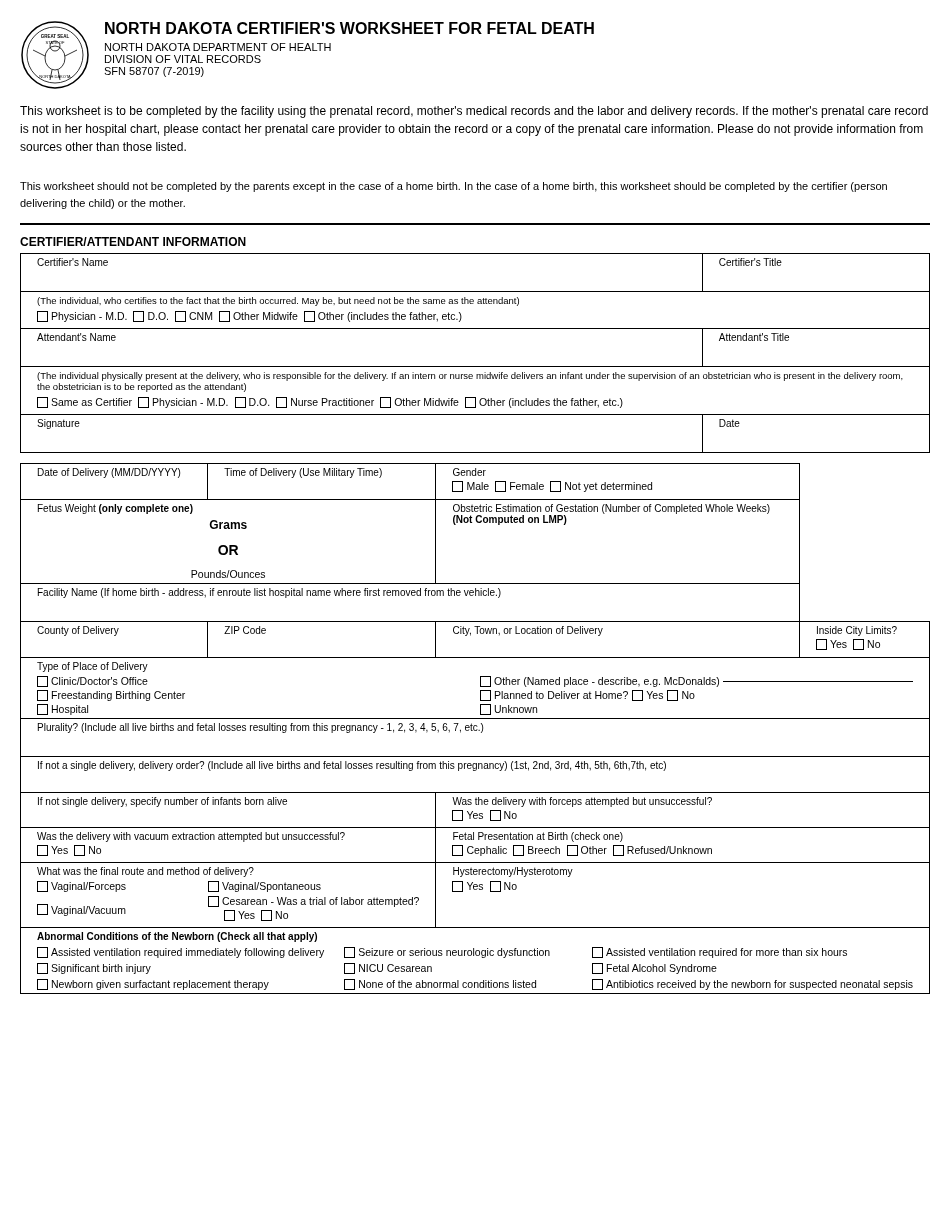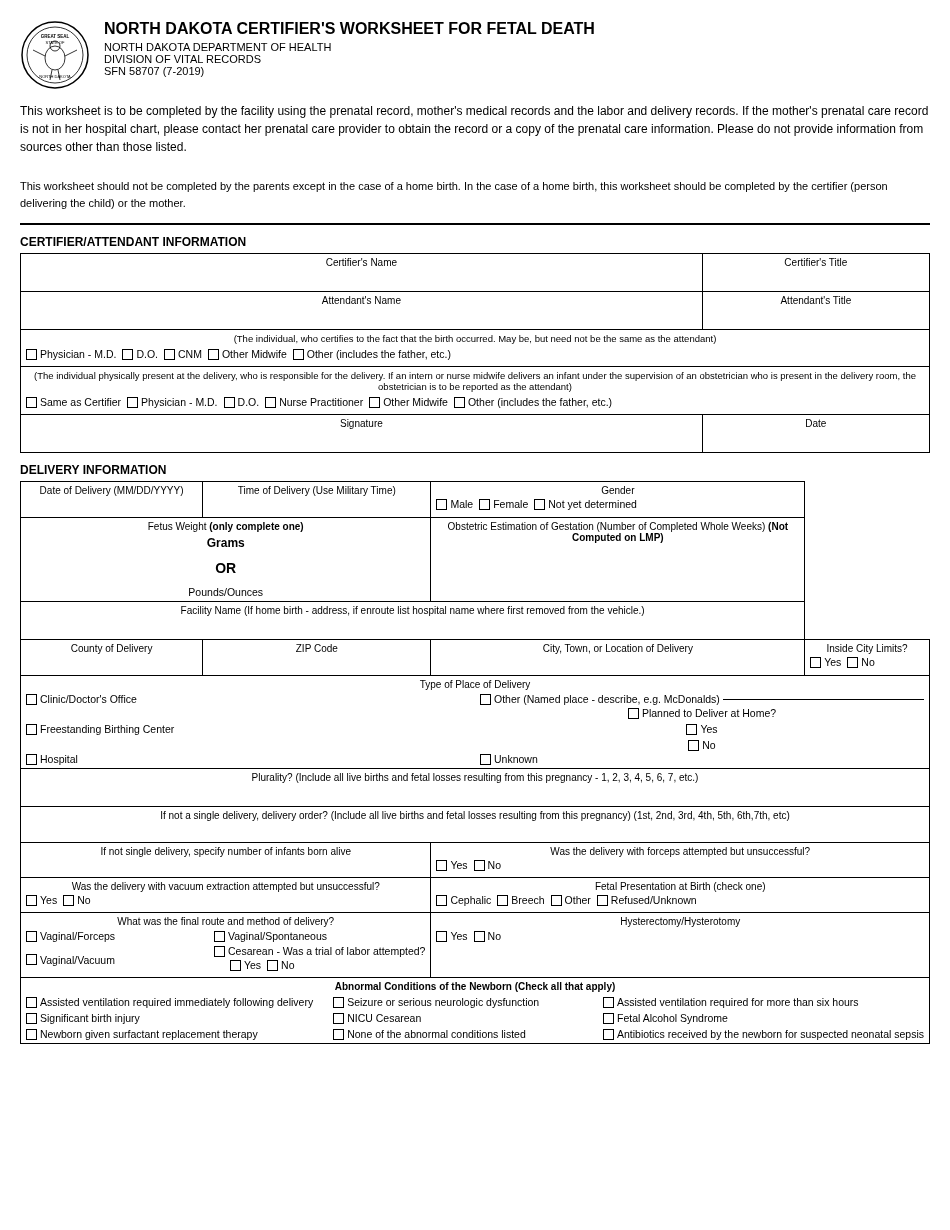--- a/index.html
+++ b/index.html
@@ -48,24 +48,23 @@
       margin-bottom: 4px;
       margin-top: 10px;
     }
     .form-table {
       width: 100%;
       border-collapse: collapse;
       margin-bottom: 0;
     }
     .form-table td, .form-table th {
       border: 1px solid #000;
-      padding: 3px 5px;
+      padding: 3px 16px;
       vertical-align: top;
       font-size: 10.5px;
-      text-align: center;
     }
     .field-label {
       font-size: 10px;
       color: #000;
     }
     .small-note {
       font-size: 9.5px;
       color: #000;
     }
     .checkbox-group {
@@ -142,55 +141,55 @@
       <div class="field-label">Certifier's Name</div>
       <div style="height:20px;"></div>
     </td>
     <td style="width:45%">
       <div class="field-label">Certifier's Title</div>
       <div style="height:20px;"></div>
     </td>
   </tr>
 
   <tr>
+    <td colspan="2">
+      <div class="small-note">(The individual, who certifies to the fact that the birth occurred.  May be, but need not be the same as the attendant)</div>
+      <div class="checkbox-group" style="margin-top:4px;">
+        <div class="checkbox-item">
+              <span class="cb"></span>
+              <span>Physician - M.D.</span>
+            </div>
+        <div class="checkbox-item">
+              <span class="cb"></span>
+              <span>D.O.</span>
+            </div>
+        <div class="checkbox-item">
+              <span class="cb"></span>
+              <span>CNM</span>
+            </div>
+        <div class="checkbox-item">
+              <span class="cb"></span>
+              <span>Other Midwife</span>
+            </div>
+        <div class="checkbox-item">
+              <span class="cb"></span>
+              <span>Other (includes the father, etc.)</span>
+            </div>
+      </div>
+    </td>
+  </tr>
+
+  <tr>
     <td style="width:55%">
       <div class="field-label">Attendant's Name</div>
       <div style="height:20px;"></div>
     </td>
     <td style="width:45%">
       <div class="field-label">Attendant's Title</div>
       <div style="height:20px;"></div>
-    </td>
-  </tr>
-
-  <tr>
-    <td colspan="2">
-      <div class="small-note">(The individual, who certifies to the fact that the birth occurred.  May be, but need not be the same as the attendant)</div>
-      <div class="checkbox-group" style="margin-top:4px;">
-        <div class="checkbox-item">
-              <span class="cb"></span>
-              <span>Physician - M.D.</span>
-            </div>
-        <div class="checkbox-item">
-              <span class="cb"></span>
-              <span>D.O.</span>
-            </div>
-        <div class="checkbox-item">
-              <span class="cb"></span>
-              <span>CNM</span>
-            </div>
-        <div class="checkbox-item">
-              <span class="cb"></span>
-              <span>Other Midwife</span>
-            </div>
-        <div class="checkbox-item">
-              <span class="cb"></span>
-              <span>Other (includes the father, etc.)</span>
-            </div>
-      </div>
     </td>
   </tr>
 
   <tr>
     <td colspan="2">
       <div class="small-note">(The individual physically present at the delivery, who is responsible for the delivery.  If an intern or nurse midwife delivers an infant under the supervision of an obstetrician who is present in the delivery room, the obstetrician is to be reported as the attendant)</div>
       <div class="checkbox-group" style="margin-top:4px;">
         <div class="checkbox-item">
               <span class="cb"></span>
               <span>Same as Certifier</span>
@@ -227,21 +226,20 @@
     <td style="width:25%">
       <div class="field-label">Date</div>
       <div style="height:20px;"></div>
     </td>
   </tr>
 </tbody>
   </table>
 
 
 <div style="margin-top:10px;">
-  <div class="section-title">DELIVERY INFORMATION</div>
 
   <table class="form-table">
 
     <tbody>
         <tr>
       <td style="width:22%">
         <div class="field-label">Date of Delivery (MM/DD/YYYY)</div>
         <div style="height:18px;"></div>
       </td>
       <td style="width:28%">
@@ -330,21 +328,21 @@
               </div>
           <div class="checkbox-item">
                 <span class="cb"></span>
                 <span>Other (Named place - describe, e.g. McDonalds)</span> 
                 <span style="border-bottom:1px solid #000; flex:1; display:inline-block; width:120px;"></span>
               </div>
           <div class="checkbox-item">
                 <span class="cb"></span>
                 <span>Freestanding Birthing Center</span>
               </div>
-          <div style="display:flex; align-items:center; gap:4px;flex-direction:column;">
+          <div style="display:flex; align-items:center; gap:4px;">
             <div class="checkbox-item">
                   <span class="cb"></span>
                   <span>Planned to Deliver at Home?</span>
                 </div>
             <div class="checkbox-item">
                   <span class="cb"></span>
                   <span>Yes</span>
                 </div>
             <div class="checkbox-item">
                   <span class="cb"></span>

